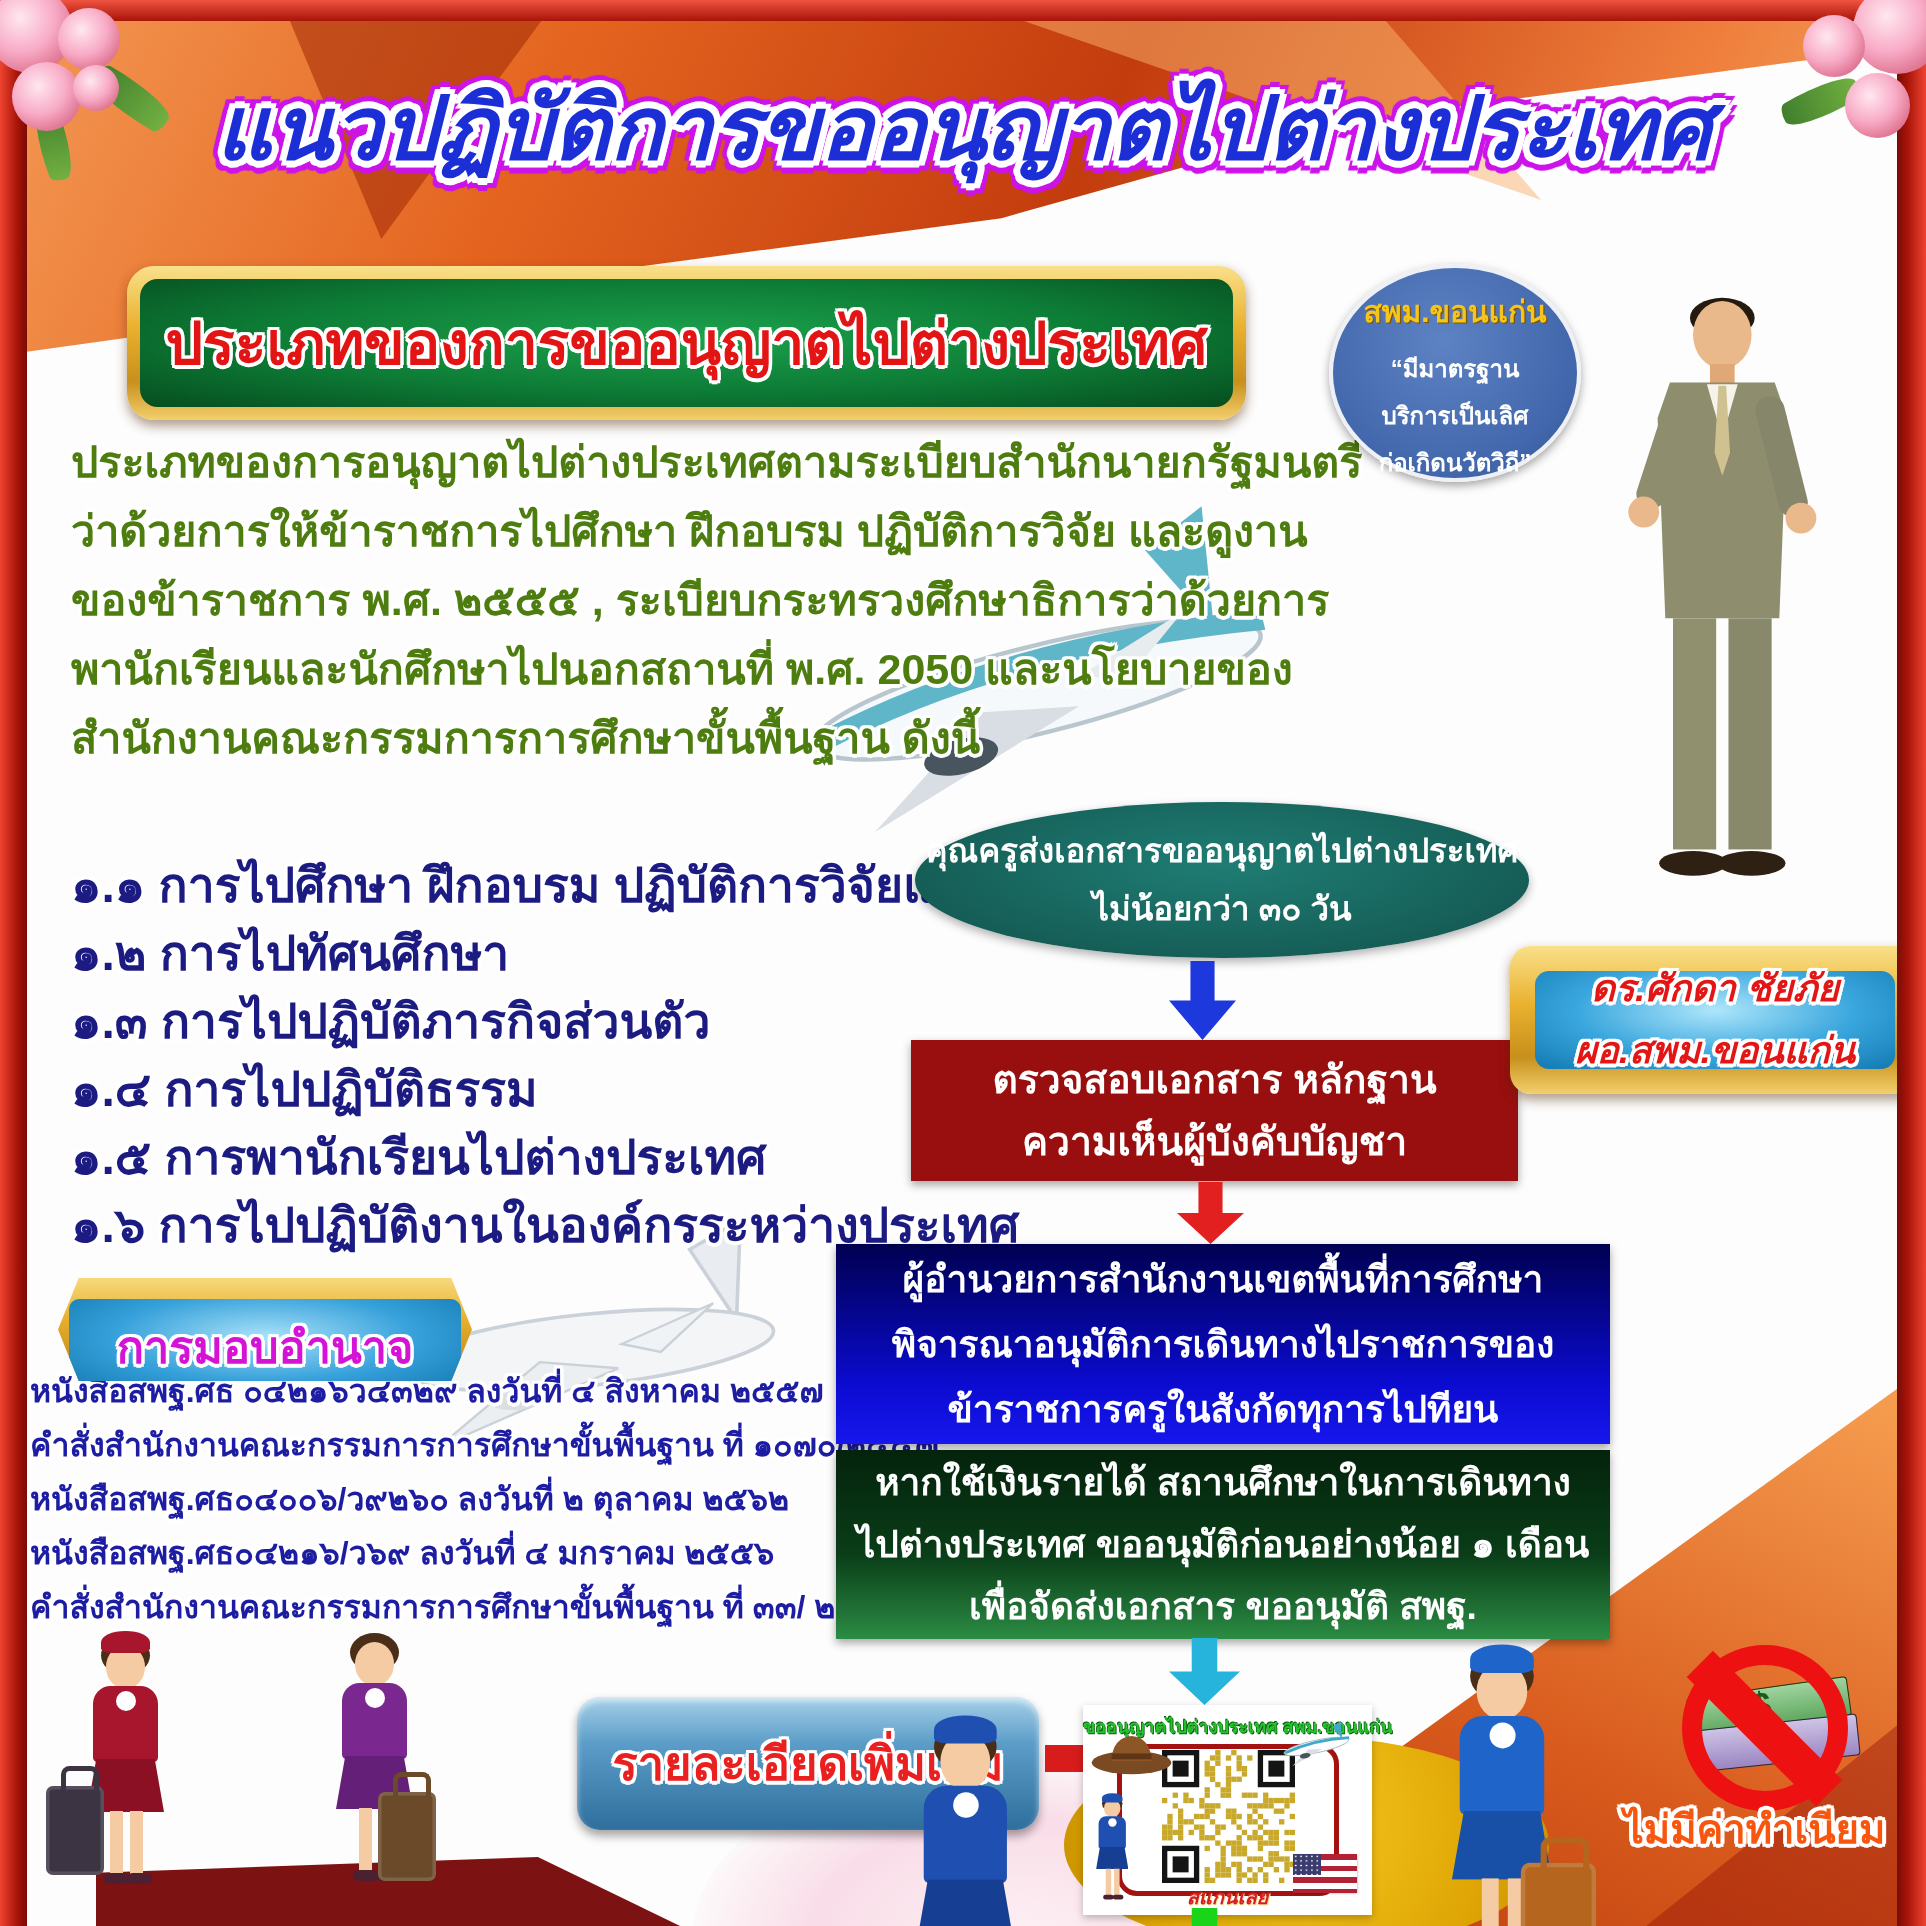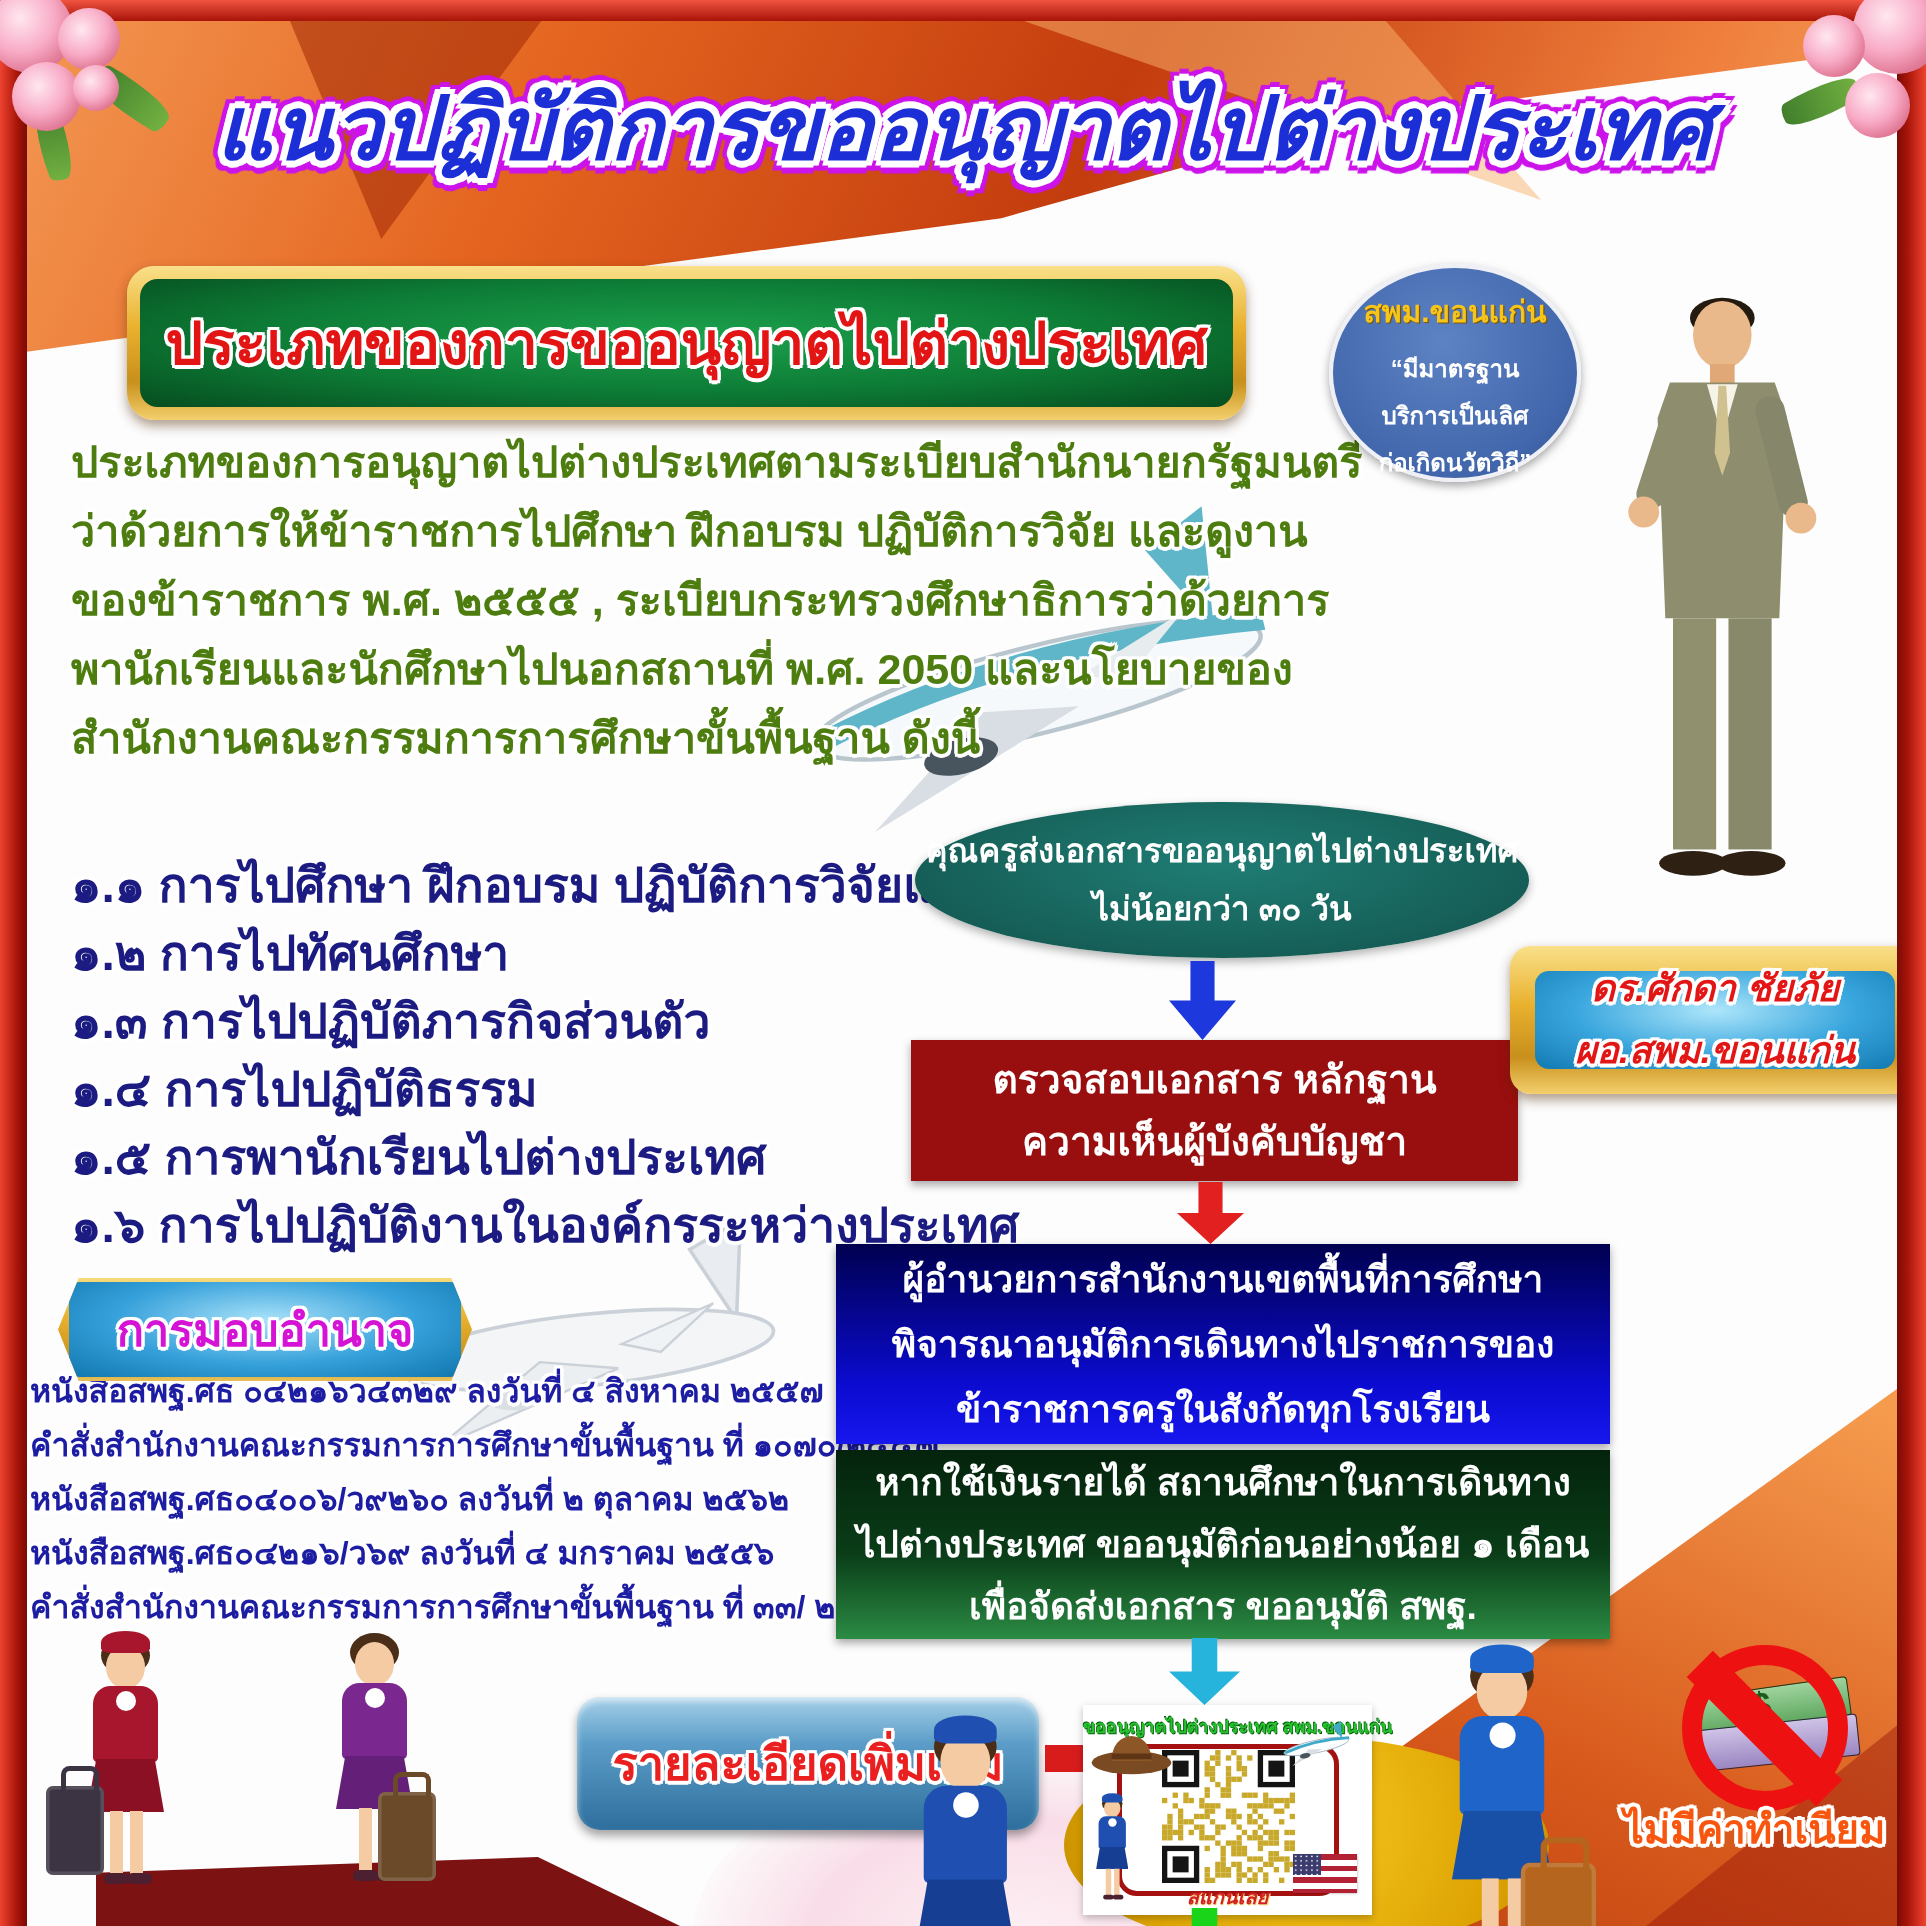--- a/index.html
+++ b/index.html
@@ -61,21 +61,21 @@
   .green-banner .txt{font-size:59px;color:#e21414;white-space:nowrap;}
   .name-plate{left:1510px;top:946px;width:410px;height:148px;padding:25px;border-radius:21px;}
   .name-plate .inner{width:100%;height:100%;border-radius:14px;
     background:radial-gradient(ellipse at 50% 40%,#aee6fb 0%,#39a6dd 55%,#1279b1 100%);
     display:flex;flex-direction:column;align-items:center;justify-content:center;line-height:62px;}
   .name-plate .txt{font-size:37px;font-style:italic;color:#e31616;white-space:nowrap;}
   .auth-banner{left:58px;top:1271px;width:414px;height:117px;padding:10.8px;border-radius:15.4px;
     clip-path:polygon(0 50%,5% 6%,95% 6%,100% 50%,95% 94%,5% 94%);}
   .auth-banner .inner{width:100%;height:100%;border-radius:10px;
     background:radial-gradient(ellipse at 50% 40%,#a9e2f9 0%,#35a0da 55%,#1176ae 100%);
-    display:flex;align-items:center;justify-content:center;}
+    display:flex;align-items:center;justify-content:center;margin-top:17px;}
   .auth-banner .txt{font-size:45px;color:#d513d5;white-space:nowrap;}
 
   
   .org-badge{left:1329px;top:264px;width:252px;height:218px;z-index:4;border-radius:50%;
     background:radial-gradient(circle at 45% 35%,#5d83c4,#4166ab 70%,#32528f);
     border:4.6px solid #eef0f6;box-shadow:0 3.9px 10px rgba(0,0,0,.35);
     display:flex;flex-direction:column;align-items:center;padding-top:20px;}
   .org-badge .org{font-size:30px;color:#f6c51b;text-shadow:1.2px 1.2px 0 #7a5200;}
   .org-badge .motto{font-size:24px;color:#fff;line-height:47px;text-align:center;margin-top:10px;}
 
@@ -265,21 +265,21 @@
   <div class="abs gold-frame name-plate">
     <div class="inner">
       <div class="txt halo">ดร.ศักดา  ชัยภัย</div>
       <div class="txt halo">ผอ.สพม.ขอนแก่น</div>
     </div>
   </div>
 
   <div class="abs box-blue">
     <div class="nowrap">ผู้อำนวยการสำนักงานเขตพื้นที่การศึกษา</div>
     <div class="nowrap">พิจารณาอนุมัติการเดินทางไปราชการของ</div>
-    <div class="nowrap">ข้าราชการครูในสังกัดทุกโรงเรียน</div>
+    <div class="nowrap">ข้าราชการครูในสังกัดทุการไปทียน</div>
   </div>
 
   <div class="abs box-green">
     <div class="nowrap">หากใช้เงินรายได้ สถานศึกษาในการเดินทาง</div>
     <div class="nowrap">ไปต่างประเทศ ขออนุมัติก่อนอย่างน้อย ๑ เดือน</div>
     <div class="nowrap">เพื่อจัดส่งเอกสาร ขออนุมัติ สพฐ.</div>
   </div>
   <div class="abs arr arr-cyan"></div>
 
   <div class="abs gold-frame auth-banner">

